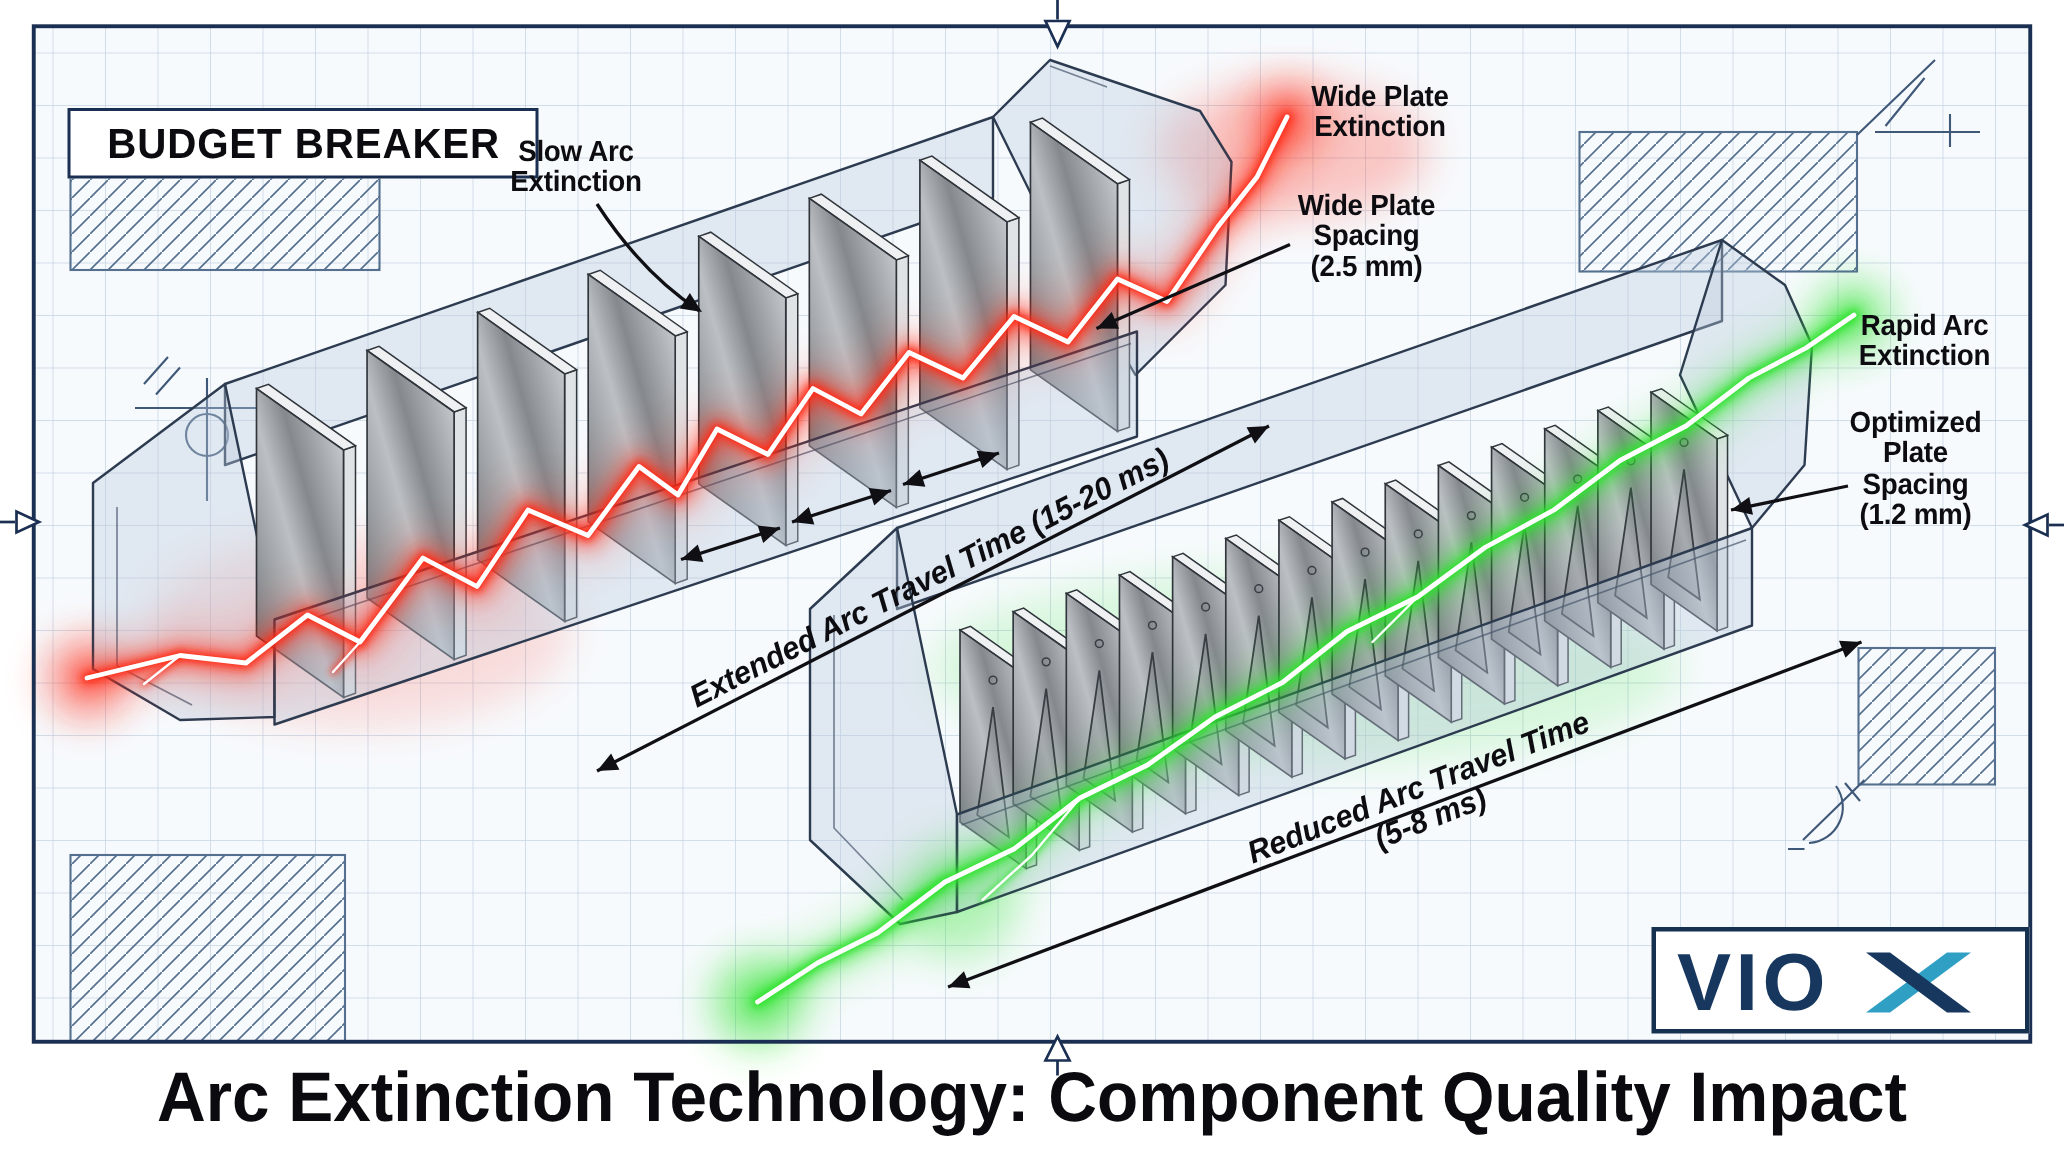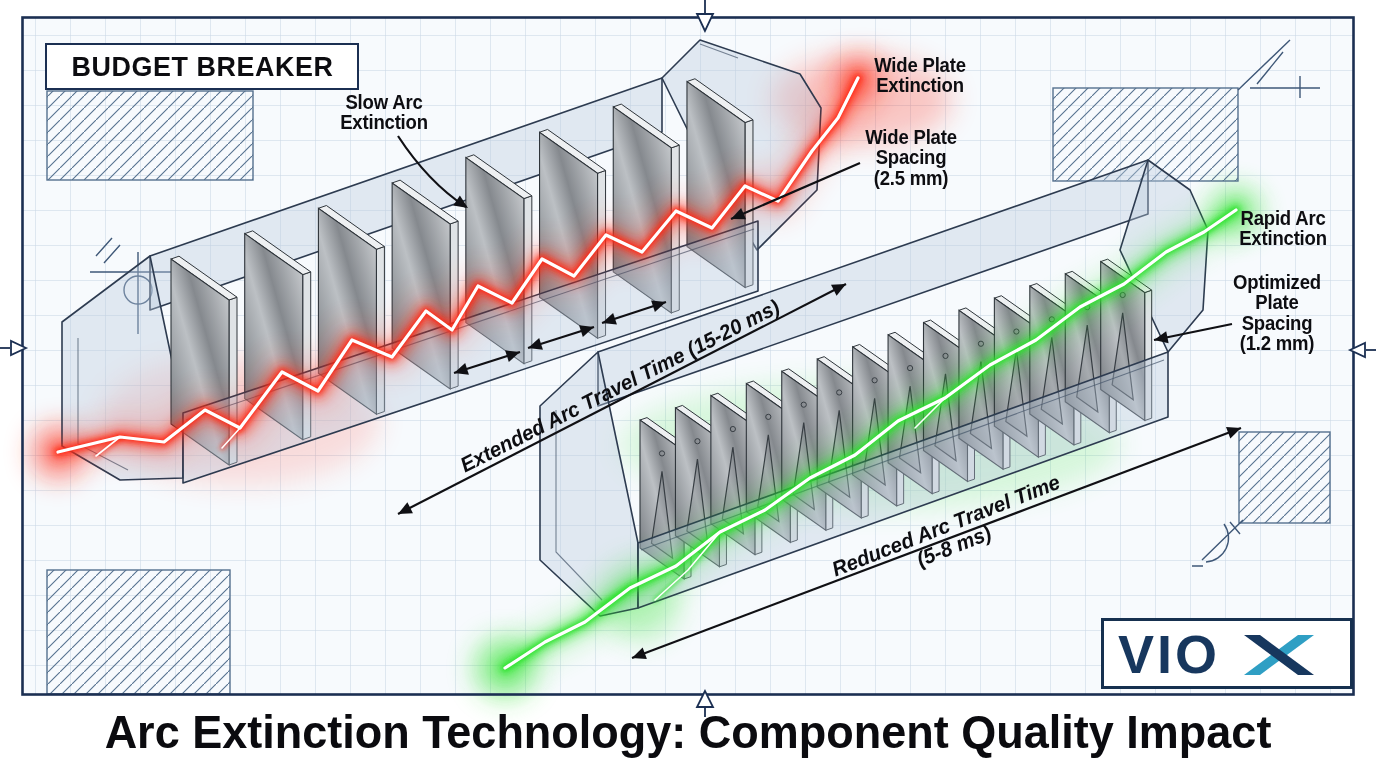--- a/index.html
+++ b/index.html
@@ -7,21 +7,21 @@
          font-family:"Liberation Sans",sans-serif;}
   #art{position:absolute;left:0;top:0;}
   .lbl{position:absolute;transform:translate(-50%,-50%) scaleX(.95);
        font-weight:700;font-size:19.5px;line-height:1.05;color:#0d0d11;
        text-align:center;white-space:pre-line;letter-spacing:-.2px;}
   .dim{position:absolute;font-weight:700;font-style:italic;font-size:21px;line-height:1.05;
        color:#0d0d11;text-align:center;white-space:pre-line;}
   .dim.r27{transform:translate(-50%,-50%) rotate(-27deg) scaleX(.97);}
   .dim.r21{transform:translate(-50%,-50%) rotate(-21.5deg) scaleX(.97);}
   .hdr{position:absolute;display:flex;align-items:center;justify-content:center;
-       background:#ffffff;border:2.4px solid #1b2f52;}
+       background:#ffffff;border:2.4px solid #1b2f52;margin-top:29px;}
   .hdr span{font-weight:700;font-size:28px;letter-spacing:.6px;color:#0c0c10;transform:scaleX(.96);}
   #title-bar{position:absolute;left:688px;top:732px;transform:translate(-50%,-50%) scaleY(1.04);
        font-weight:700;font-size:45px;letter-spacing:0;color:#0b0b0f;white-space:nowrap;}
   #logo-box{position:absolute;left:1101px;top:618px;width:252px;height:71px;
        background:#ffffff;border:3px solid #16304f;box-sizing:border-box;
        display:flex;align-items:center;justify-content:flex-start;}
 </style>
 </head>
 <body>
 

